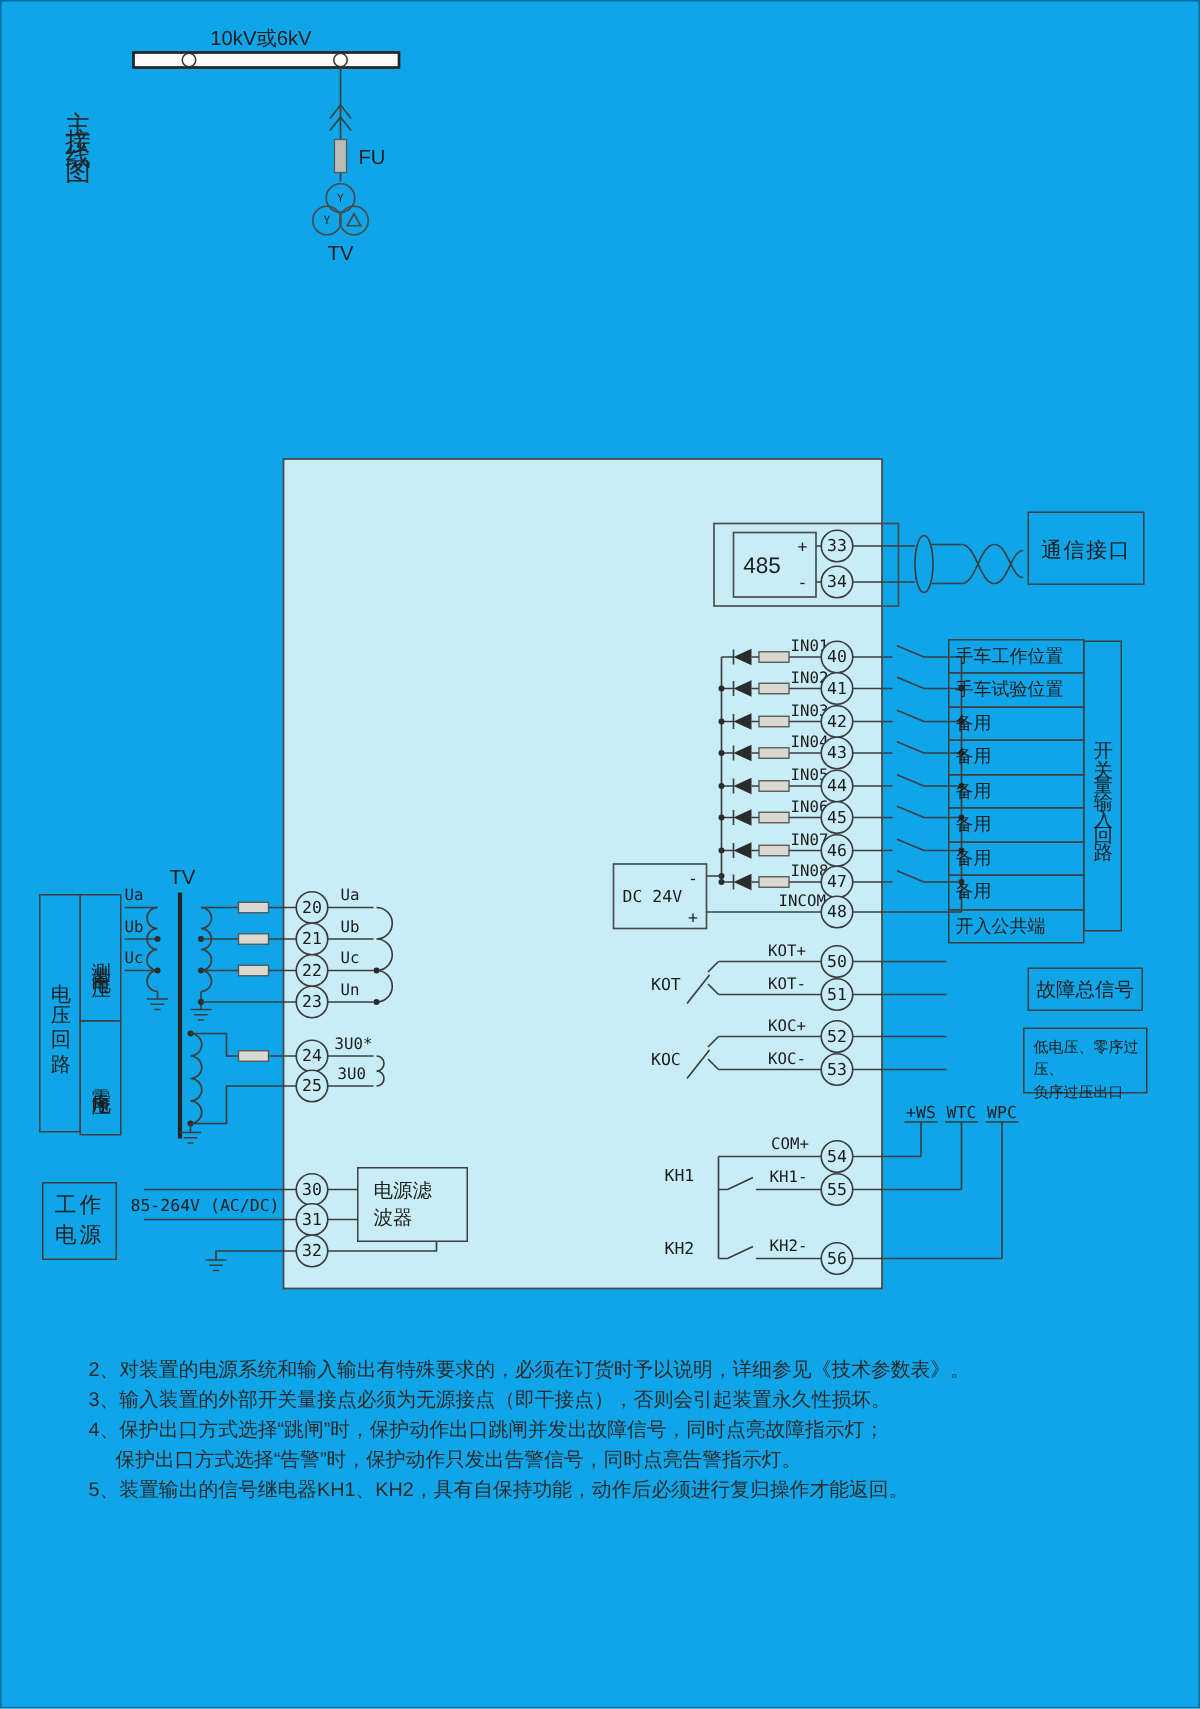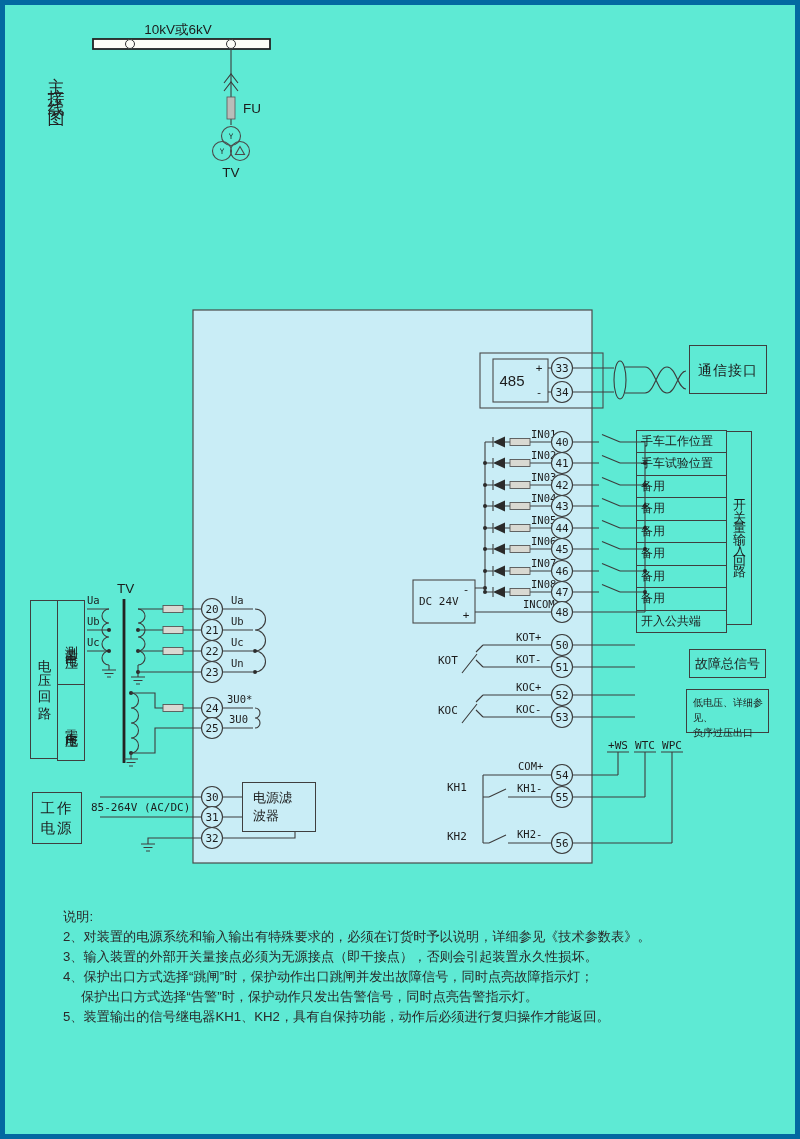--- a/index.html
+++ b/index.html
@@ -1,17 +1,17 @@
 <!DOCTYPE html>
 <html><head>
 <meta charset="utf-8">
 <style>
   html,body{margin:0;padding:0;background:#e9e9e9;}
-  .canvas{position:relative;width:800px;height:1139px;background:#5eead4;
-          border:5px solid #0369a1;box-sizing:border-box;overflow:hidden;
+  .canvas{position:relative;width:800px;height:1139px;background:#0ea5e9;
+          border:1px solid #0369a1;box-sizing:border-box;overflow:hidden;
           font-family:"Liberation Sans",sans-serif;color:#1c1c1c;}
   svg{position:absolute;left:0;top:0;}
   .w{stroke:#3c3c3c;stroke-width:1.1;fill:none;}
   .thick{stroke:#232323;stroke-width:2.8;fill:none;}
   .dot{fill:#2b2b2b;}
   .res{fill:#d9d9d2;stroke:#555;stroke-width:0.9;}
   .term{fill:#c9edf6;stroke:#3c3c3c;stroke-width:1.1;}
   .busrect{fill:#fdfdf6;stroke:#232323;stroke-width:1.8;}
   .fuse{fill:#b9bdb9;stroke:#555;stroke-width:0.8;}
   .diode{fill:#2b2b2b;stroke:none;}
@@ -336,39 +336,38 @@
     <div class="tblA-row">备用</div>
     <div class="tblA-row">备用</div>
     <div class="tblA-row">开入公共端</div>
   </div>
   <div class="bx vtext" style="float:left;width:24px;height:191.9px;margin-left:-1px;font-size:13px;letter-spacing:11px;">开关量输入回路</div>
 </div>
 
 <div class="abs bx center" style="left:684px;top:644px;width:77px;height:29px;font-size:13px;">故障总信号</div>
 
 <div class="abs bx" style="left:681px;top:684px;width:83px;height:44px;font-size:10px;line-height:15px;padding:5px 0 0 6px;">
-  <div>低电压、详细参见、</div>
+  <div>低电压、零序过压、</div>
   <div>负序过压出口</div>
 </div>
 
 
 <div class="abs" style="left:25px;top:595px;">
   <div class="bx vtext" style="float:left;width:26px;height:157px;font-size:13.5px;letter-spacing:16px;">电压回路</div>
   <div style="float:left;width:26px;margin-left:-1px;">
     <div class="bx vtext" style="width:26px;height:83px;font-size:13px;letter-spacing:4px;">测量电压</div>
     <div class="bx vtext" style="width:26px;height:75px;margin-top:-1px;font-size:13px;letter-spacing:2px;">零序电压</div>
   </div>
 </div>
 
 <div class="abs bx center" style="left:27px;top:787px;width:50px;height:52px;font-size:14.5px;line-height:20px;letter-spacing:2px;padding:0 3px;">工作电源</div>
 
 <div class="abs bx" style="left:237px;top:777px;width:74px;height:50px;font-size:13px;line-height:18px;padding:6px 16px 0 10px;">电源滤波器</div>
 
 <div class="abs notes" style="left:58px;top:902px;width:720px;">
-  <div>说明:</div>
   <div>2、对装置的电源系统和输入输出有特殊要求的，必须在订货时予以说明，详细参见《技术参数表》。</div>
   <div>3、输入装置的外部开关量接点必须为无源接点（即干接点），否则会引起装置永久性损坏。</div>
   <div>4、保护出口方式选择“跳闸”时，保护动作出口跳闸并发出故障信号，同时点亮故障指示灯；</div>
   <div class="indent">保护出口方式选择“告警”时，保护动作只发出告警信号，同时点亮告警指示灯。</div>
   <div>5、装置输出的信号继电器KH1、KH2，具有自保持功能，动作后必须进行复归操作才能返回。</div>
 </div>
 
 </div>
 
 </body></html>

